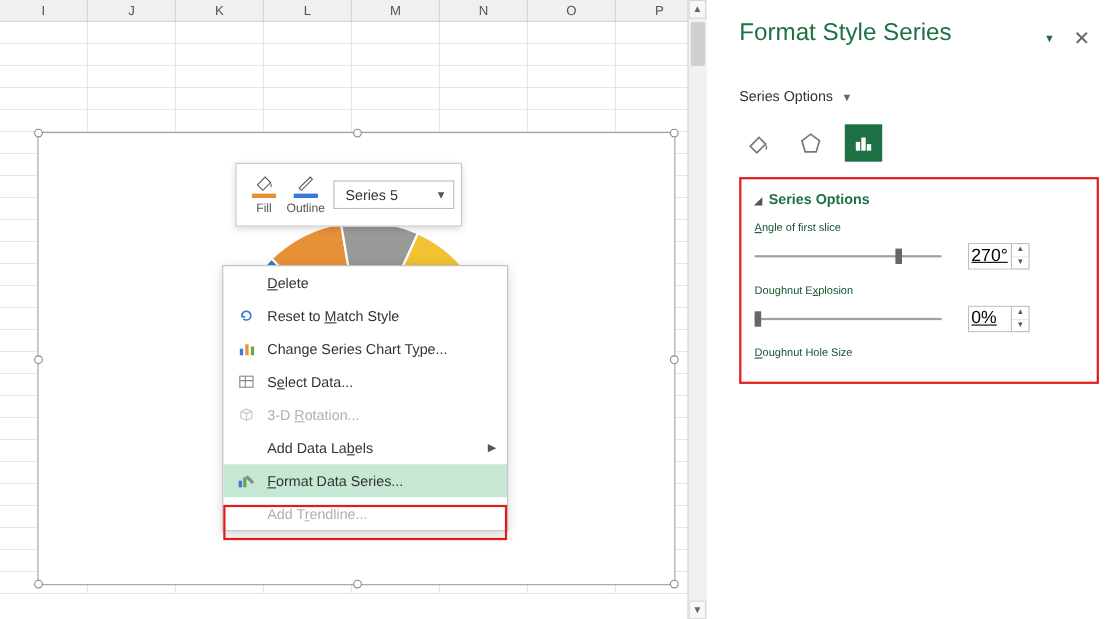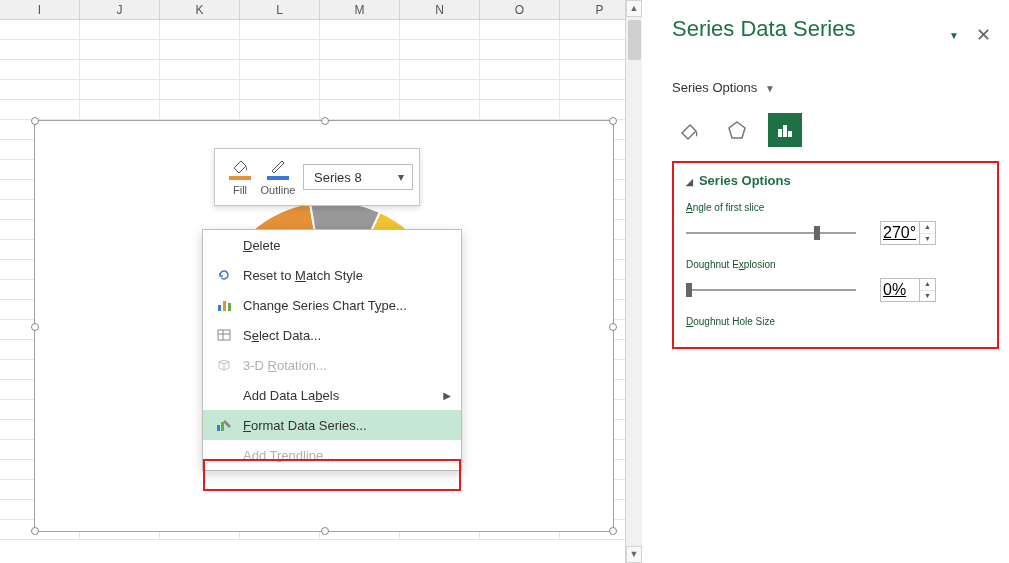--- a/index.html
+++ b/index.html
@@ -19,21 +19,21 @@
 #dough { position: absolute; left: 165px; top: 70px; }
 
 #mini { position: absolute; left: 214px; top: 148px; width: 206px; height: 58px; background: #fff; border: 1px solid #c6c6c6; box-shadow: 0 2px 6px rgba(0,0,0,.15); display: flex; align-items: center; padding: 4px 6px; }
 .mini-btn { width: 38px; text-align: center; font-size: 11px; color: #555; }
 .mini-btn .sw { width: 22px; height: 4px; margin: 2px auto 4px; }
 .mini-btn svg { display:block; margin:0 auto 2px; }
 #mini-sel { flex: 1; display: flex; align-items: center; justify-content: space-between; border: 1px solid #bdbdbd; height: 26px; padding: 0 8px 0 10px; margin-left: 6px; font-size: 13px; }
 #mini-sel .chev { font-size: 12px; color: #555; }
 
 
-#ctx { position: absolute; left: 202px; top: 229px; width: 260px; background: #fff; border: 1px solid #bdbdbd; box-shadow: 0 3px 10px rgba(0,0,0,.18); }
+#ctx { position: absolute; left: 202px; top: 241px; width: 260px; background: #fff; border: 1px solid #bdbdbd; box-shadow: 0 3px 10px rgba(0,0,0,.18); }
 .ctx-item { display: flex; align-items: center; height: 30px; padding: 0 10px 0 10px; color: #333; }
 .ctx-item.hi { background: #c6e7d4; }
 .ctx-item.dis { color: #b0b0b0; }
 .ctx-ico { width: 22px; height: 22px; margin-right: 8px; display:flex; align-items:center; justify-content:center; }
 .ctx-arrow { margin-left: auto; font-size: 10px; color: #555; }
 .ctx-u { text-decoration: underline; }
 #ctx-hl { position: absolute; left: 203px; top: 459px; width: 258px; height: 32px; border: 2px solid #e21b1b; pointer-events:none; }
 
 
 #sheet-scroll { position:absolute; left:625px; top:0; width:17px; height:563px; background:#f1f1f1; border-left:1px solid #d4d4d4; }
@@ -400,21 +400,21 @@
     <span>Fill</span>
   </div>
   <div class="mini-btn">
     <svg width="18" height="16">
         <path d="M3 13 L13 3 L15 5 L5 15 Z" fill="none" stroke="#555"></path>
       </svg>
     <div class="sw" style="background:#3c78d8"></div>
     <span>Outline</span>
   </div>
   <div id="mini-sel">
-    <span>Series 8</span>
+    <span>Series 5</span>
     <span class="chev">▾</span>
   </div>
 </div>
 
 <div id="ctx">
   <div class="ctx-item">
     <span class="ctx-ico"></span>
     <span><span class="ctx-u">D</span><span id="d1">elete</span></span>
   </div>
   <div class="ctx-item">
@@ -471,21 +471,21 @@
     <span><span class="ctx-u">F</span>ormat Data Series...</span>
   </div>
   <div class="ctx-item dis">
     <span class="ctx-ico"></span>
     <span>Add T<span class="ctx-u">r</span>endline...</span>
   </div>
 </div>
 <div id="ctx-hl"></div>
 
 <div id="pane">
-  <div id="pane-title">Series Data Series</div>
+  <div id="pane-title">Format Style Series</div>
   <div id="pane-menu">▼</div>
   <div id="pane-close">✕</div>
 
   <div id="pane-sub">
     <span>Series Options</span>
     <span class="chev">▼</span>
   </div>
 
   <div id="pane-icons">
     <div class="picon">

